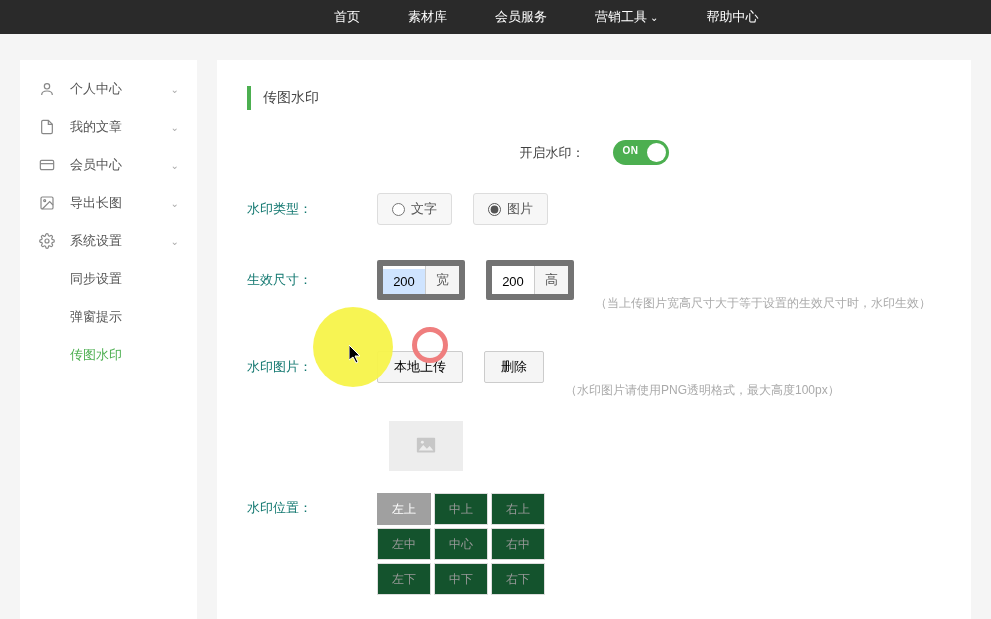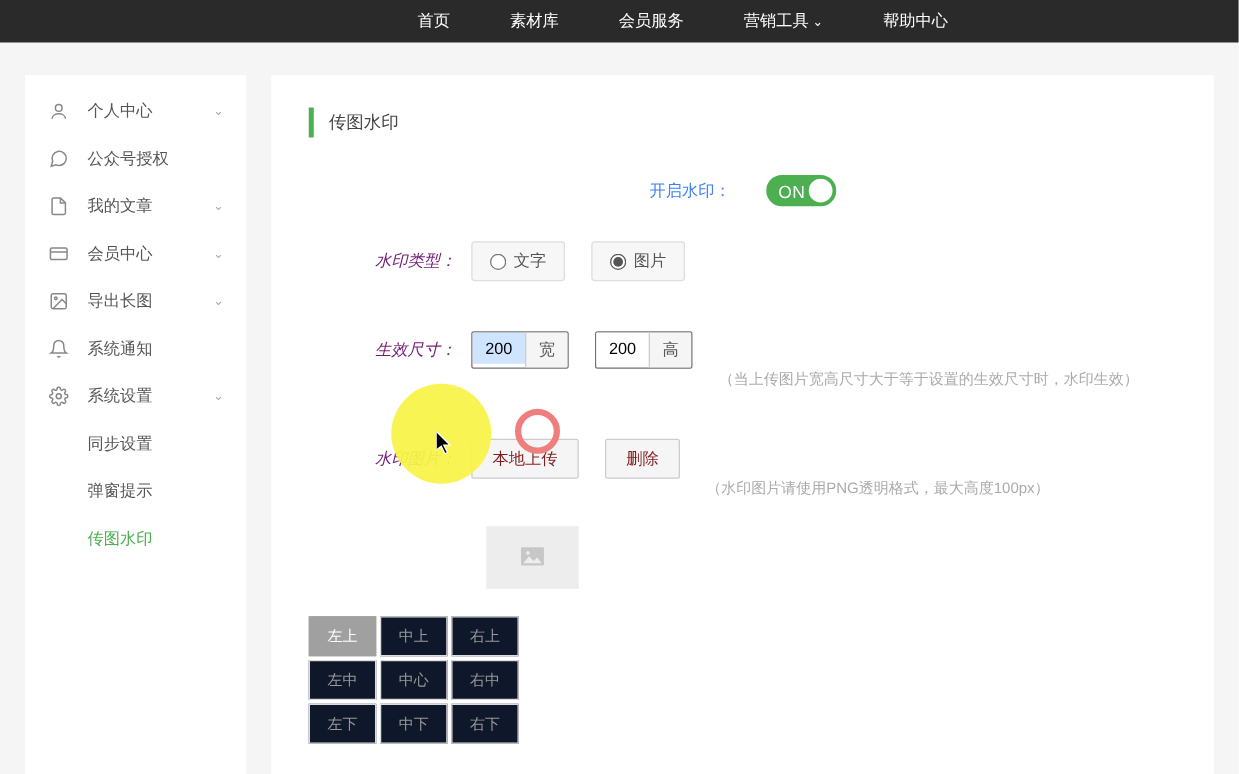--- a/index.html
+++ b/index.html
@@ -19,50 +19,50 @@
     .sidebar-icon { width: 18px; height: 18px; margin-right: 14px; display: inline-flex; align-items: center; justify-content: center; color: #888; }
     .sidebar-item .arrow { margin-left: auto; font-size: 10px; color: #aaa; }
     .sidebar-sub { padding: 10px 18px 10px 50px; font-size: 13px; color: #555; cursor: pointer; }
     .sidebar-sub.active { color: #4caf50; }
     
     
     .main { flex: 1; background: #fff; padding: 26px 30px; min-height: 560px; position: relative; }
     .page-title { border-left: 4px solid #4caf50; padding-left: 12px; font-size: 14px; color: #444; margin-bottom: 30px; padding-top:3px; padding-bottom:3px; }
     
     .form-row { display: flex; align-items: center; margin-bottom: 22px; }
-    .form-label { width: 130px; text-align: right; padding-right: 12px; font-size: 13px; color: #701a75; font-style: italic; }
+    .form-label { width: 130px; text-align: left; padding-right: 12px; font-size: 13px; color: #0f766e; }
     .form-body { display: flex; align-items: center; gap: 21px; flex-wrap: wrap; }
     
     
     .toggle-row { display: flex; justify-content: center; align-items: center; margin-bottom: 28px; }
-    .toggle-label { font-size: 13px; margin-right: 28px; color: #3b82f6; }
+    .toggle-label { font-size: 13px; margin-right: 28px; color: #404040; }
     .switch { position: relative; width: 56px; height: 25px; background: #4caf50; border-radius: 25px; cursor: pointer; }
     .switch-knob { position: absolute; right: 3px; top: 3px; width: 19px; height: 19px; background: #fff; border-radius: 50%; }
-    .switch-text { position: absolute; left: 10px; top: 5px; color: #fff; font-size: 14px; font-weight: normal; letter-spacing: 0.5px; }
+    .switch-text { position: absolute; left: 10px; top: 5px; color: #fff; font-size: 10px; font-weight: bold; letter-spacing: 0.5px; }
     
     
     .radio-box { display: inline-flex; align-items: center; border: 1px solid #ddd; background: #f7f7f7; padding: 6px 14px; border-radius: 3px; font-size: 13px; cursor: pointer; }
     .radio-box input { margin-right: 6px; accent-color: #555; }
     
     
-    .size-input-wrap { display: inline-flex; align-items: flex-start; border: 1px solid #737373; border-radius: 2px; overflow: hidden; }
+    .size-input-wrap { display: inline-flex; align-items: flex-end; border: 6px solid #737373; border-radius: 2px; overflow: hidden; }
     .size-input { width: 42px; padding: 5px 6px; border: none; outline: none; text-align: center; font-size: 13px; }
     .size-suffix { padding: 5px 10px; background: #f5f5f5; border-left: 1px solid #ccc; font-size: 13px; color: #555; }
     .hint { color: #aaa; font-size: 12px; margin-top: 48px; }
     
     
-    .btn { display: inline-block; padding: 6px 16px; border: 1px solid #ccc; background: #f5f5f5; color: #7f1d1d; font-size: 13px; border-radius: 2px; cursor: pointer; }
+    .btn { display: inline-block; padding: 6px 16px; border: 1px solid #ccc; background: #f5f5f5; color: #000000; font-size: 13px; border-radius: 2px; cursor: pointer; }
     
     
     .img-preview { width: 74px; height: 50px; background: #ededed; display: flex; align-items: center; justify-content: center; margin-left: 142px; margin-bottom: 22px; }
     .img-preview svg { fill: #c7c7c7; }
     
     
     .pos-grid { display: grid; grid-template-columns: repeat(3, 54px); gap: 3px; }
-    .pos-cell { height: 32px; border: 1px solid #ddd; display: flex; align-items: center; justify-content: center; font-size: 12px; color: #999; background: #0f172a; cursor: pointer; }
+    .pos-cell { height: 32px; border: 1px solid #ddd; display: flex; align-items: center; justify-content: center; font-size: 12px; color: #999; background: #14532d; cursor: pointer; }
     .pos-cell.active { background: #a0a0a0; color: #fff; border-color: #a0a0a0; }
     
     
     .update-row { display:flex; justify-content:center; margin-top: 56px; }
     .btn-update { padding: 8px 34px; border: 1px solid #ccc; background: #f7f7f7; color: #555; font-size: 13px; cursor: pointer; }
     
     
     .highlight-yellow { position: absolute; width: 80px; height: 80px; background: #f7f34a; border-radius: 50%; left: 66px; top: 114px; z-index: 1; opacity: 0.95; }
     .highlight-red { position: absolute; width: 36px; height: 36px; border: 5px solid #ef7e7e; border-radius: 50%; left: 165px; top: 134px; z-index: 2; }
     .cursor { position: absolute; left: 102px; top: 152px; z-index: 3; }
@@ -88,28 +88,20 @@
             <circle cx="12" cy="8" r="4"></circle>
             <path d="M4 21c0-4 4-6 8-6s8 2 8 6"></path>
           </svg>
         </span>
       <span>个人中心</span>
       <span class="arrow">⌄</span>
     </div>
     <div class="sidebar-item">
       <span class="sidebar-icon">
           <svg width="16" height="16" viewBox="0 0 24 24" fill="none" stroke="currentColor" stroke-width="1.8">
-            <path d="M21 11.5a8.38 8.38 0 01-8.5 8.5 8.5 8.5 0 01-3.5-.7L3 21l1.7-6A8.5 8.5 0 1121 11.5z"></path>
-          </svg>
-        </span>
-      <span>公众号授权</span>
-    </div>
-    <div class="sidebar-item">
-      <span class="sidebar-icon">
-          <svg width="16" height="16" viewBox="0 0 24 24" fill="none" stroke="currentColor" stroke-width="1.8">
             <path d="M14 2H6a2 2 0 00-2 2v16a2 2 0 002 2h12a2 2 0 002-2V8l-6-6z"></path>
             <path d="M14 2v6h6"></path>
           </svg>
         </span>
       <span>我的文章</span>
       <span class="arrow">⌄</span>
     </div>
     <div class="sidebar-item">
       <span class="sidebar-icon">
           <svg width="16" height="16" viewBox="0 0 24 24" fill="none" stroke="currentColor" stroke-width="1.8">
@@ -123,29 +115,20 @@
     <div class="sidebar-item">
       <span class="sidebar-icon">
           <svg width="16" height="16" viewBox="0 0 24 24" fill="none" stroke="currentColor" stroke-width="1.8">
             <rect x="3" y="3" width="18" height="18" rx="2"></rect>
             <circle cx="8.5" cy="8.5" r="1.5"></circle>
             <path d="M21 15l-5-5L5 21"></path>
           </svg>
         </span>
       <span>导出长图</span>
       <span class="arrow">⌄</span>
-    </div>
-    <div class="sidebar-item">
-      <span class="sidebar-icon">
-          <svg width="16" height="16" viewBox="0 0 24 24" fill="none" stroke="currentColor" stroke-width="1.8">
-            <path d="M18 8a6 6 0 10-12 0c0 7-3 9-3 9h18s-3-2-3-9"></path>
-            <path d="M13.7 21a2 2 0 01-3.4 0"></path>
-          </svg>
-        </span>
-      <span>系统通知</span>
     </div>
     <div class="sidebar-item">
       <span class="sidebar-icon">
           <svg width="16" height="16" viewBox="0 0 24 24" fill="none" stroke="currentColor" stroke-width="1.8">
             <circle cx="12" cy="12" r="3"></circle>
             <path d="M19.4 15a1.65 1.65 0 00.33 1.82l.06.06a2 2 0 01-2.83 2.83l-.06-.06a1.65 1.65 0 00-1.82-.33 1.65 1.65 0 00-1 1.51V21a2 2 0 01-4 0v-.09a1.65 1.65 0 00-1-1.51 1.65 1.65 0 00-1.82.33l-.06.06a2 2 0 01-2.83-2.83l.06-.06a1.65 1.65 0 00.33-1.82 1.65 1.65 0 00-1.51-1H3a2 2 0 010-4h.09a1.65 1.65 0 001.51-1 1.65 1.65 0 00-.33-1.82l-.06-.06a2 2 0 012.83-2.83l.06.06a1.65 1.65 0 001.82.33h0a1.65 1.65 0 001-1.51V3a2 2 0 014 0v.09a1.65 1.65 0 001 1.51 1.65 1.65 0 001.82-.33l.06-.06a2 2 0 012.83 2.83l-.06.06a1.65 1.65 0 00-.33 1.82v0a1.65 1.65 0 001.51 1H21a2 2 0 010 4h-.09a1.65 1.65 0 00-1.51 1z"></path>
           </svg>
         </span>
       <span>系统设置</span>
       <span class="arrow">⌄</span>
@@ -213,20 +196,21 @@
 
       <div class="img-preview">
         <svg width="26" height="22" viewBox="0 0 24 24">
             <rect x="2" y="3" width="20" height="16" rx="1" fill="#c7c7c7"></rect>
             <circle cx="8" cy="8" r="1.6" fill="#ededed"></circle>
             <path d="M4 17 L9 11 L13 15 L16 12 L20 17 Z" fill="#ededed"></path>
           </svg>
       </div>
 
       <div class="form-row" style="align-items:flex-start;">
+        <div class="form-label" style="padding-top:6px;">水印位置：</div>
         <div class="pos-grid">
           <div class="pos-cell active">左上</div>
           <div class="pos-cell">中上</div>
           <div class="pos-cell">右上</div>
           <div class="pos-cell">左中</div>
           <div class="pos-cell">中心</div>
           <div class="pos-cell">右中</div>
           <div class="pos-cell">左下</div>
           <div class="pos-cell">中下</div>
           <div class="pos-cell">右下</div>

